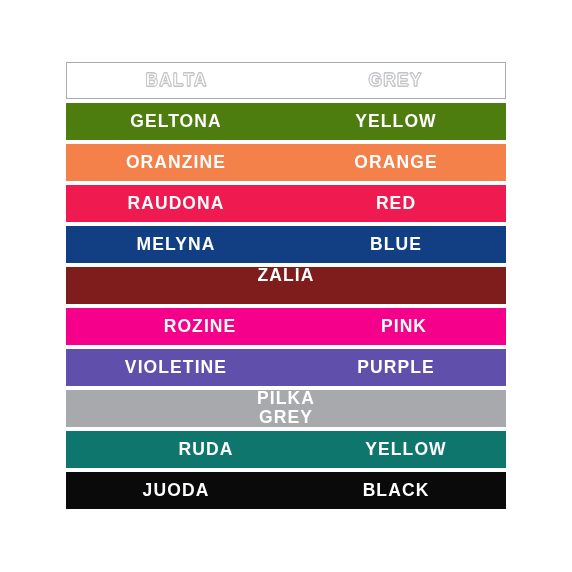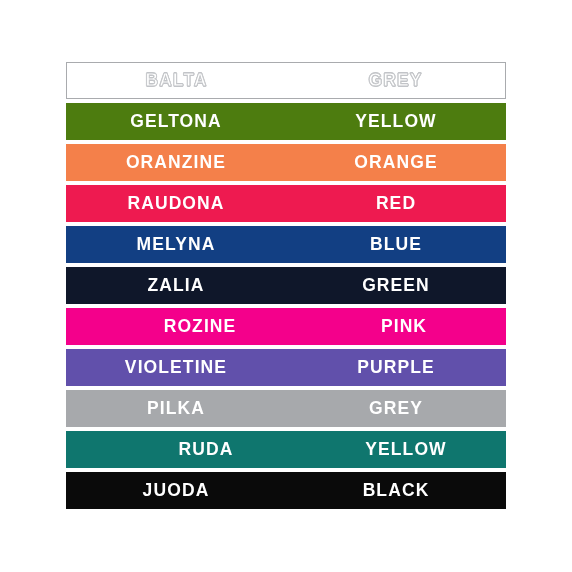--- a/index.html
+++ b/index.html
@@ -81,33 +81,32 @@
         <div class="cell col-en">ORANGE</div>
       </div>
       <div class="color-row" style="background: rgb(238, 26, 80);">
         <div class="cell col-lt">RAUDONA</div>
         <div class="cell col-en">RED</div>
       </div>
       <div class="color-row" style="background: rgb(18, 63, 131);">
         <div class="cell col-lt">MĖLYNA</div>
         <div class="cell col-en">BLUE</div>
       </div>
-      <div class="color-row" style="background: #0f172a;">
+      <div class="color-row" style="background: #7f1d1d; flex-direction: column;">
         <div class="cell col-lt">ŽALIA</div>
-        <div class="cell col-en">GREEN</div>
       </div>
       <div class="color-row" style="background: rgb(244, 0, 139); padding-left: 32px;">
         <div class="cell col-lt">ROŽINĖ</div>
         <div class="cell col-en">PINK</div>
       </div>
       <div class="color-row" style="background: rgb(97, 80, 171);">
         <div class="cell col-lt">VIOLETINĖ</div>
         <div class="cell col-en">PURPLE</div>
       </div>
-      <div class="color-row" style="background: rgb(167, 169, 172);">
+      <div class="color-row" style="background: rgb(167, 169, 172); flex-direction: column;">
         <div class="cell col-lt">PILKA</div>
         <div class="cell col-en">GREY</div>
       </div>
       <div class="color-row" style="background: #0f766e; padding-left: 40px;">
         <div class="cell col-lt">RUDA</div>
         <div class="cell col-en">YELLOW</div>
       </div>
       <div class="color-row" style="background: rgb(10, 10, 10);">
         <div class="cell col-lt">JUODA</div>
         <div class="cell col-en">BLACK</div>

